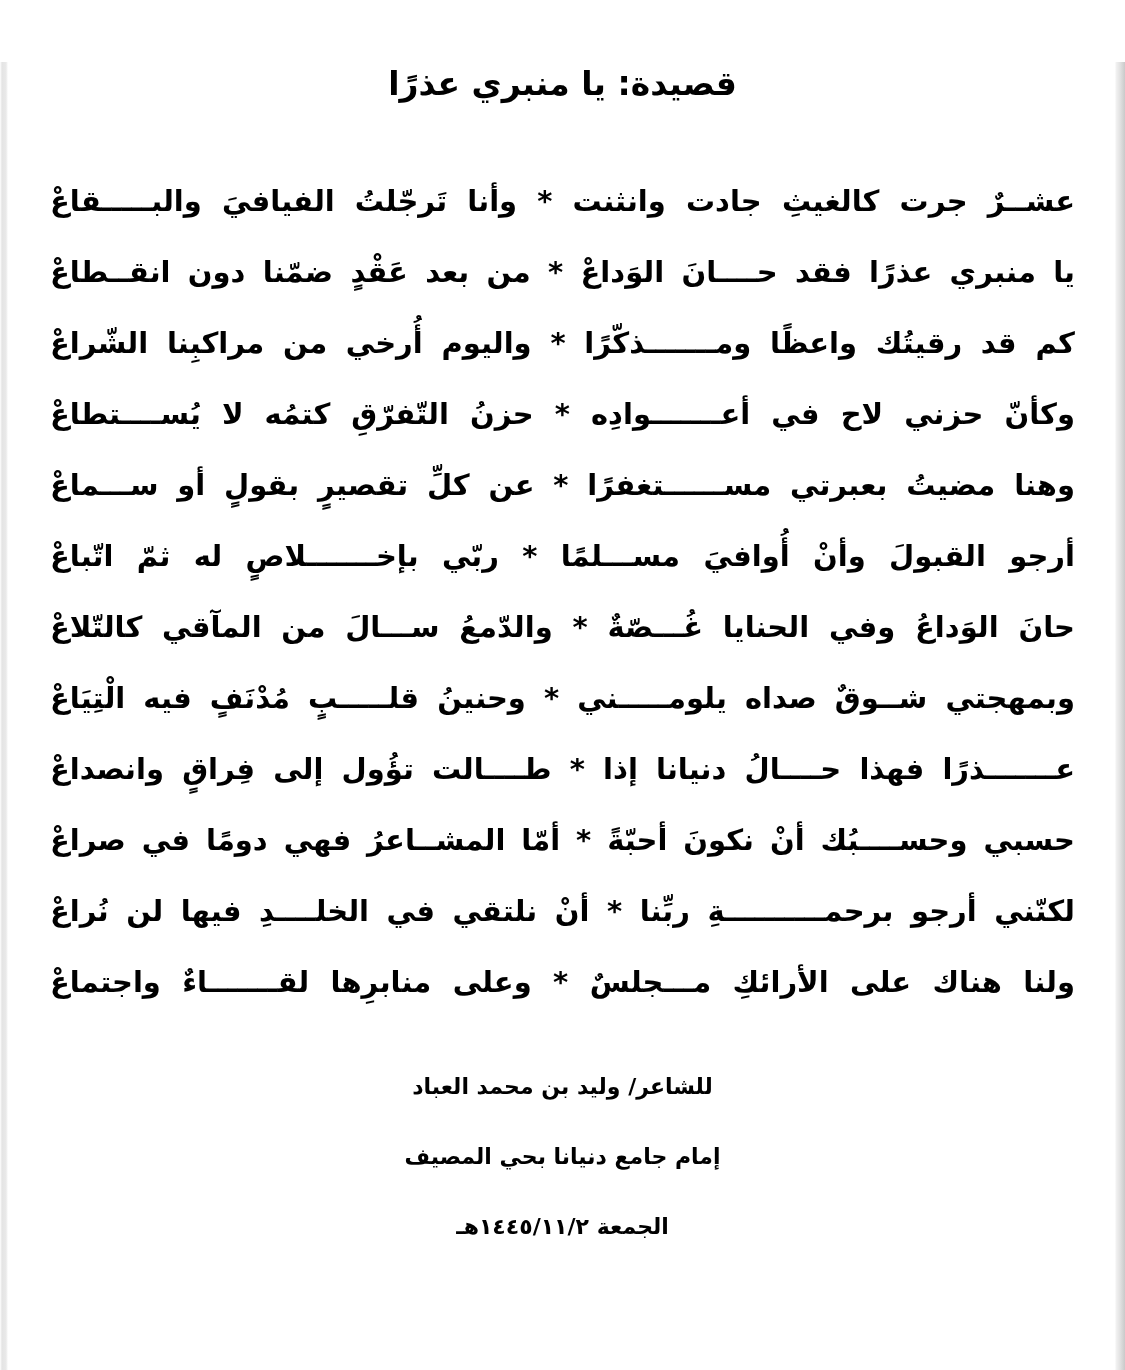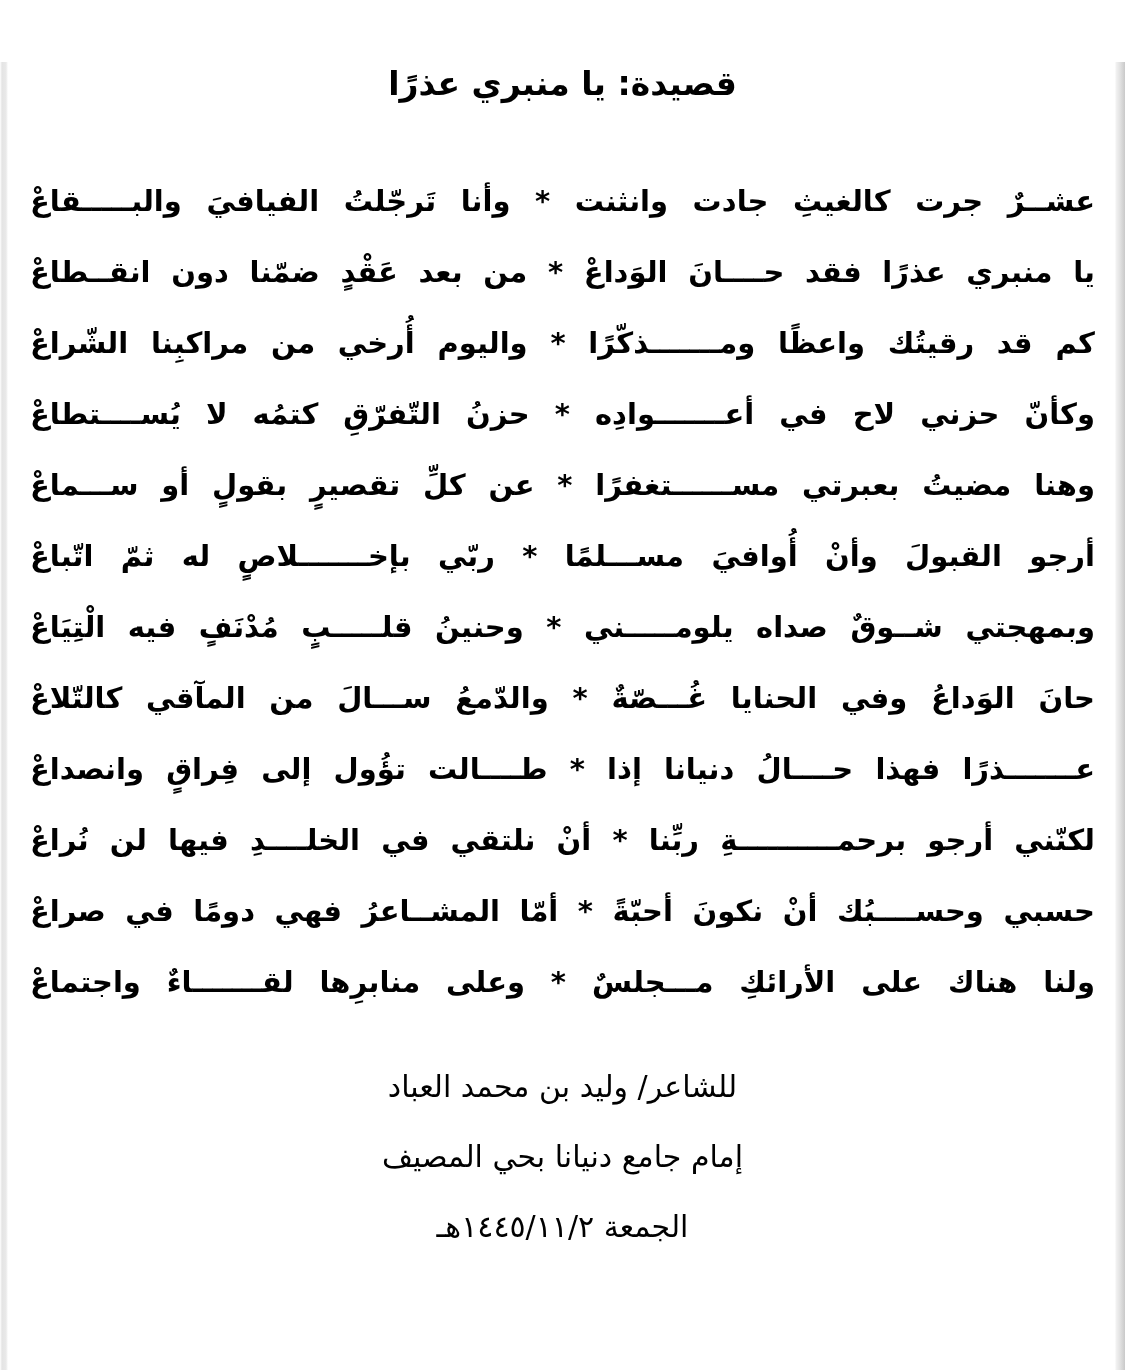--- a/index.html
+++ b/index.html
@@ -29,21 +29,21 @@
     width: 8px;
     background: linear-gradient(to right, #ffffff 0px, #e4e4e4 2px, #e9e9e9 6px, #ffffff 8px);
   }
   .page-edge.right {
     right: 0;
     width: 10px;
     background: linear-gradient(to left, #c9c9c9 0px, #e2e2e2 5px, #f2f2f2 9px, #ffffff 10px);
   }
   .content {
     position: relative;
-    padding: 0 30px;
+    padding: 0 50px;
     z-index: 1;
   }
   .doc-title {
     margin-top: 62px;
     text-align: center;
     font-size: 33px;
     font-weight: bold;
     line-height: 44px;
     letter-spacing: 0;
   }
@@ -58,47 +58,47 @@
     text-align-last: justify;
     -moz-text-align-last: justify;
     white-space: normal;
     word-spacing: 2px;
   }
   .footer {
     margin-top: 34px;
     text-align: center;
   }
   .footer-line {
-    font-size: 30px;
-    font-weight: normal;
+    font-size: 22px;
+    font-weight: bold;
     line-height: 70px;
   }
 </style>
 </head>
 <body>
 
 <div class="page">
   <div class="page-edge left"></div>
   <div class="page-edge right"></div>
 
   <div class="content">
     <div class="doc-title">قصيدة: يا منبري عذرًا</div>
 
     <div class="poem">
       <div class="verse">عشــرٌ جرت كالغيثِ جادت وانثنت * وأنا تَرجّلتُ الفيافيَ والبـــــقاعْ</div>
       <div class="verse">يا منبري عذرًا فقد حــــانَ الوَداعْ * من بعد عَقْدٍ ضمّنا دون انقــطاعْ</div>
       <div class="verse">كم قد رقيتُك واعظًا ومـــــــذكّرًا * واليوم أُرخي من مراكبِنا الشّراعْ</div>
       <div class="verse">وكأنّ حزني لاح في أعـــــــوادِه * حزنُ التّفرّقِ كتمُه لا يُســــتطاعْ</div>
       <div class="verse">وهنا مضيتُ بعبرتي مســــــتغفرًا * عن كلِّ تقصيرٍ بقولٍ أو ســـماعْ</div>
       <div class="verse">أرجو القبولَ وأنْ أُوافيَ مســـلمًا * ربّي بإخـــــــلاصٍ له ثمّ اتّباعْ</div>
+      <div class="verse">حانَ الوَداعُ وفي الحنايا غُـــصّةٌ * والدّمعُ ســـالَ من المآقي كالتّلاعْ</div>
       <div class="verse">وبمهجتي شــوقٌ صداه يلومـــــني * وحنينُ قلـــــبٍ مُدْنَفٍ فيه الْتِيَاعْ</div>
-      <div class="verse">حانَ الوَداعُ وفي الحنايا غُـــصّةٌ * والدّمعُ ســـالَ من المآقي كالتّلاعْ</div>
       <div class="verse">عـــــــذرًا فهذا حــــالُ دنيانا إذا * طــــالت تؤُول إلى فِراقٍ وانصداعْ</div>
+      <div class="verse">حسبي وحســــبُك أنْ نكونَ أحبّةً * أمّا المشــاعرُ فهي دومًا في صراعْ</div>
       <div class="verse">لكنّني أرجو برحمــــــــــةِ ربِّنا * أنْ نلتقي في الخلــــدِ فيها لن نُراعْ</div>
-      <div class="verse">حسبي وحســــبُك أنْ نكونَ أحبّةً * أمّا المشــاعرُ فهي دومًا في صراعْ</div>
       <div class="verse">ولنا هناك على الأرائكِ مـــجلسٌ * وعلى منابرِها لقـــــــاءٌ واجتماعْ</div>
     </div>
 
     <div class="footer">
       <div class="footer-line">للشاعر/ وليد بن محمد العباد</div>
       <div class="footer-line">إمام جامع دنيانا بحي المصيف</div>
       <div class="footer-line">الجمعة ١٤٤٥/١١/٢هـ</div>
     </div>
   </div>
 </div>

